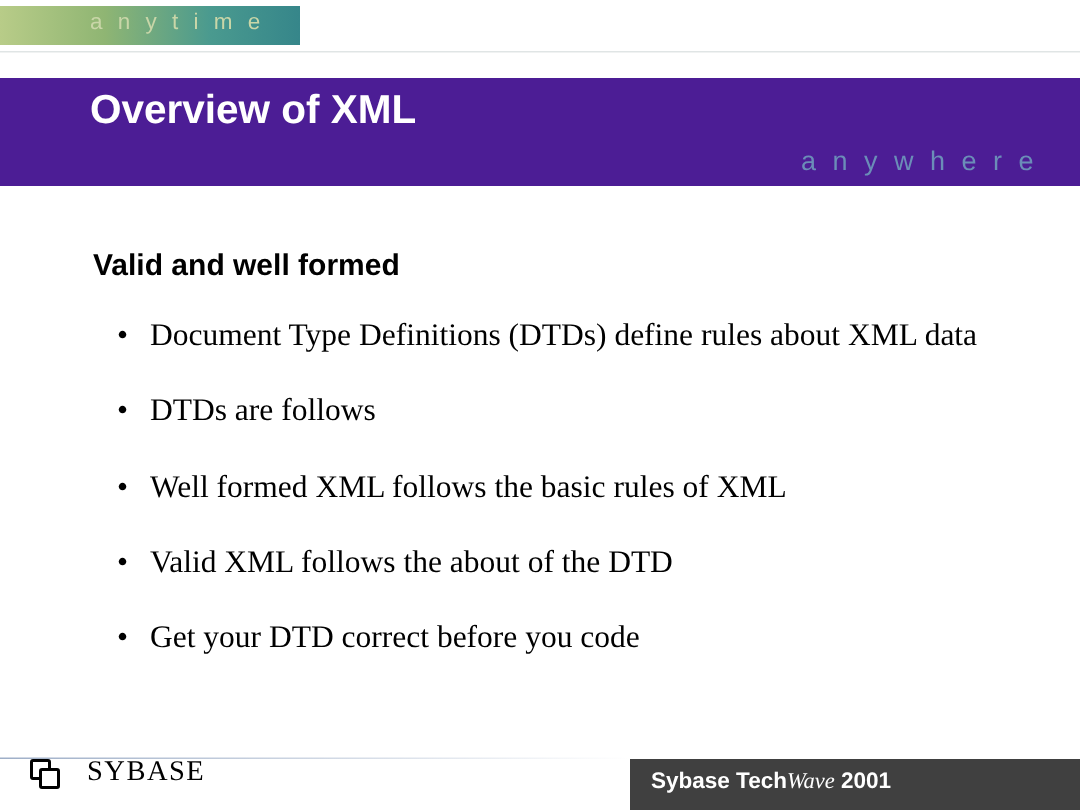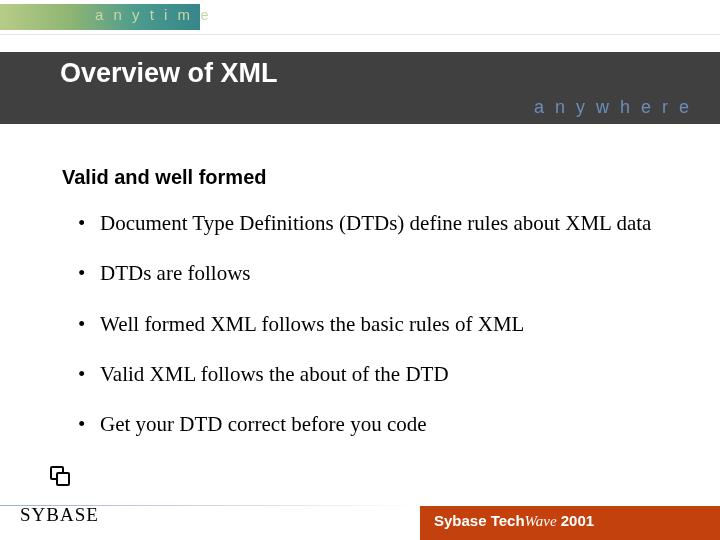--- a/index.html
+++ b/index.html
@@ -4,50 +4,50 @@
 <style>
   * { margin: 0; padding: 0; box-sizing: border-box; }
   html, body { width: 720px; height: 540px; overflow: hidden; font-family: Georgia, 'Times New Roman', serif; background: #fff; }
   .slide { position: relative; width: 720px; height: 540px; background: #fff; }
 
   
   .topstrip { position: absolute; top: 0; left: 0; width: 720px; height: 38px; }
   .topstrip .gradbar { position: absolute; top: 4px; left: 0; width: 200px; height: 26px;
     background: linear-gradient(to right, #b8cc88 0%, #8fb573 35%, #4a9a8f 70%, #36868a 100%); }
   .topstrip .word { position: absolute; top: 6px; left: 60px; font-family: Verdana, Arial, sans-serif;
-    font-size: 15px; letter-spacing: 3px; color: #c9d6a8; font-weight: 400; margin-left: 35px; }
+    font-size: 15px; letter-spacing: 3px; color: #c9d6a8; font-weight: 400; }
   .topstrip .rule { position: absolute; top: 34px; left: 0; width: 720px; height: 1px; background: #9aa; opacity: .3; }
 
   
-  .titlebar { position: absolute; top: 52px; left: 0; width: 720px; height: 72px; background: #404040; }
+  .titlebar { position: absolute; top: 52px; left: 0; width: 720px; height: 72px; background: #4c1d95; }
   .titlebar .title { position: absolute; left: 60px; top: 6px; color: #fff;
     font-family: Verdana, Arial, sans-serif; font-weight: 700; font-size: 27px; }
   .titlebar .anywhere { position: absolute; right: 28px; bottom: 6px; color: #6b8db8;
     font-family: Verdana, Arial, sans-serif; font-size: 18px; letter-spacing: 3px; }
 
   
   .subtitle { position: absolute; left: 62px; top: 166px; font-family: Verdana, Arial, sans-serif;
     font-weight: 700; font-size: 20px; color: #000; text-align: center; }
   .bullets { position: absolute; left: 78px; top: 210px; width: 590px; list-style: none; }
   .bullets li { position: relative; padding-left: 22px; font-size: 21px; line-height: 1.25;
     color: #000; margin-bottom: 24px; font-family: 'Times New Roman', Times, serif; }
   .bullets li::before { content: "•"; position: absolute; left: 0; top: 0; font-size: 21px; }
 
   
   .footer { position: absolute; left: 0; bottom: 0; width: 720px; height: 46px; }
-  .sybase-logo { position: absolute; left: 20px; bottom: 14px; display: flex; align-items: center; gap: 20px; flex-direction: column; }
+  .sybase-logo { position: absolute; left: 20px; bottom: 14px; display: flex; align-items: center; gap: 20px; }
   .sybase-logo .glyph { width: 18px; height: 18px; position: relative; }
   .sybase-logo .glyph::before, .sybase-logo .glyph::after {
     content: ""; position: absolute; border: 2px solid #000; border-radius: 2px;
   }
   .sybase-logo .glyph::before { left: 0; top: 0; width: 10px; height: 10px; }
   .sybase-logo .glyph::after  { left: 6px; top: 6px; width: 10px; height: 10px; background:#fff; }
   .sybase-logo .text { font-family: 'Times New Roman', serif; font-size: 19px; letter-spacing: 1px; font-weight: 400; }
 
-  .footer-right { position: absolute; right: 0; bottom: 0; width: 300px; height: 34px; background: #c2410c; }
+  .footer-right { position: absolute; right: 0; bottom: 0; width: 300px; height: 34px; background: #404040; }
   .footer-right .txt { position: absolute; left: 14px; top: 6px; color: #fff;
     font-family: Verdana, Arial, sans-serif; font-weight: 700; font-size: 15px; }
   .footer-right .txt .wave { font-style: italic; font-weight: 400; font-family: Georgia, serif; }
   .footer-rule { position: absolute; left: 0; bottom: 34px; width: 420px; height: 1px;
     background: linear-gradient(to right, #0d3675, rgba(13,54,117,0)); opacity: .4; }
 </style>
 </head>
 <body>
 
 <div class="slide">

